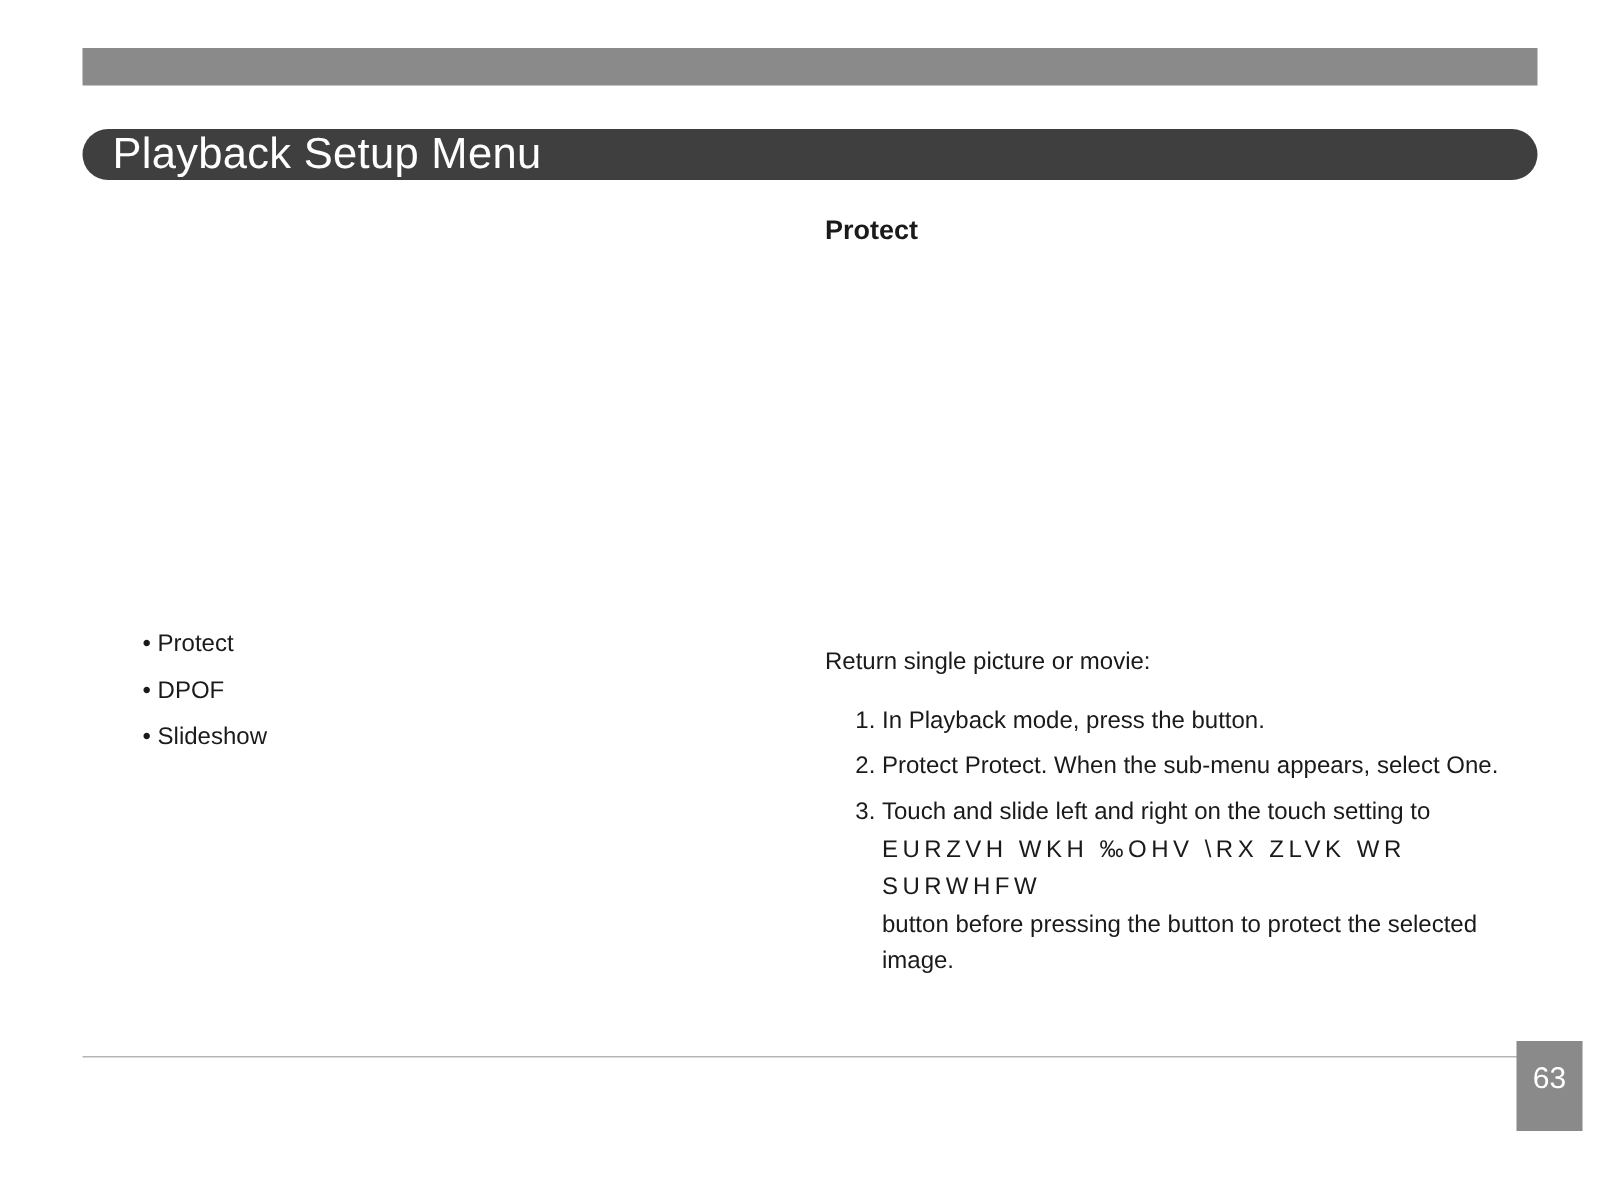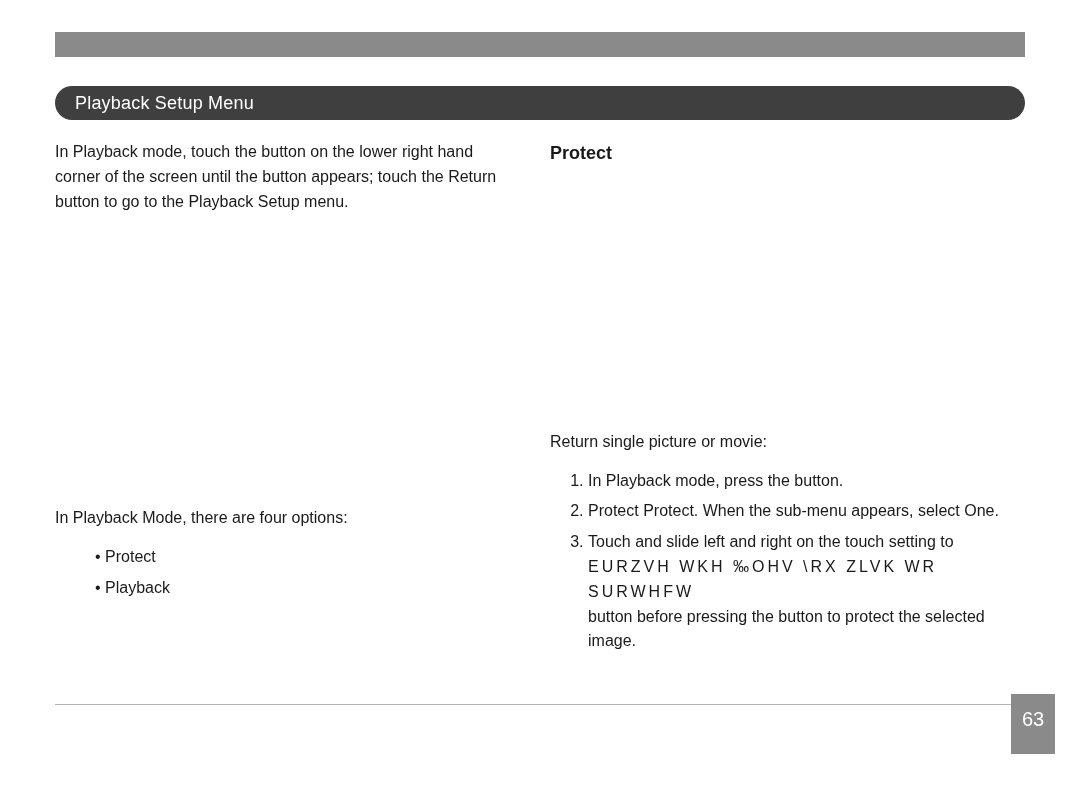--- a/index.html
+++ b/index.html
@@ -3,21 +3,21 @@
 <meta charset="utf-8">
 <style>
   * { margin: 0; padding: 0; box-sizing: border-box; }
   html, body { width: 1080px; height: 785px; font-family: "Segoe UI", "Lucida Sans", Arial, sans-serif; background: #fff; color: #1a1a1a; }
   .page { position: relative; width: 1080px; height: 785px; }
   .top-band { position: absolute; left: 55px; top: 32px; width: 970px; height: 25px; background: #8a8a8a; }
   .section-bar {
     position: absolute; left: 55px; top: 86px; width: 970px; height: 34px;
     background: #3f3f3f; color: #fff; border-radius: 17px;
     display: flex; align-items: center; padding-left: 20px;
-    font-size: 18px; font-weight: 400; letter-spacing: 0.2px;
+    font-size: 29px; font-weight: 400; letter-spacing: 0.2px;
   }
   .content { position: absolute; left: 55px; top: 140px; width: 970px; height: 570px; display: flex; }
   .col { width: 485px; padding-right: 25px; font-size: 16px; line-height: 1.55; }
   .col.right { padding-left: 10px; padding-right: 0; }
   .intro, .subintro, .subhead, .protect-desc, .protect-steps-label { margin-bottom: 14px; }
   .gap-big { height: 278px; }
   .gap-right { height: 248px; }
   .subhead { font-size: 18px; font-weight: 600; }
   ul.opts { list-style: none; padding-left: 40px; }
   ul.opts li::before { content: "• "; }
@@ -39,26 +39,25 @@
 
   <div class="top-band"></div>
 
   <div class="section-bar">
     <span>Playback Setup Menu</span>
   </div>
 
   <div class="content">
 
     <div class="col">
-      <p class="intro">In Playback mode, touch the            button on the lower right hand corner of the screen until the            button appears; touch the Return button to go to the Playback Setup menu.</p>
       <div class="gap-big"></div>
-      <p class="subintro">In Playback Mode, there are four options:</p>
       <ul class="opts">
         <li>Protect</li>
-        <li>Playback</li>
+        <li>DPOF</li>
+        <li>Slideshow</li>
       </ul>
     </div>
 
     <div class="col right">
       <p class="subhead">Protect</p>
       <div class="gap-right"></div>
       <p class="protect-steps-label">Return single picture or movie:</p>
       <ol class="steps">
         <li>In Playback mode, press the            button.</li>
         <li>Protect Protect. When the sub-menu appears, select One.</li>

